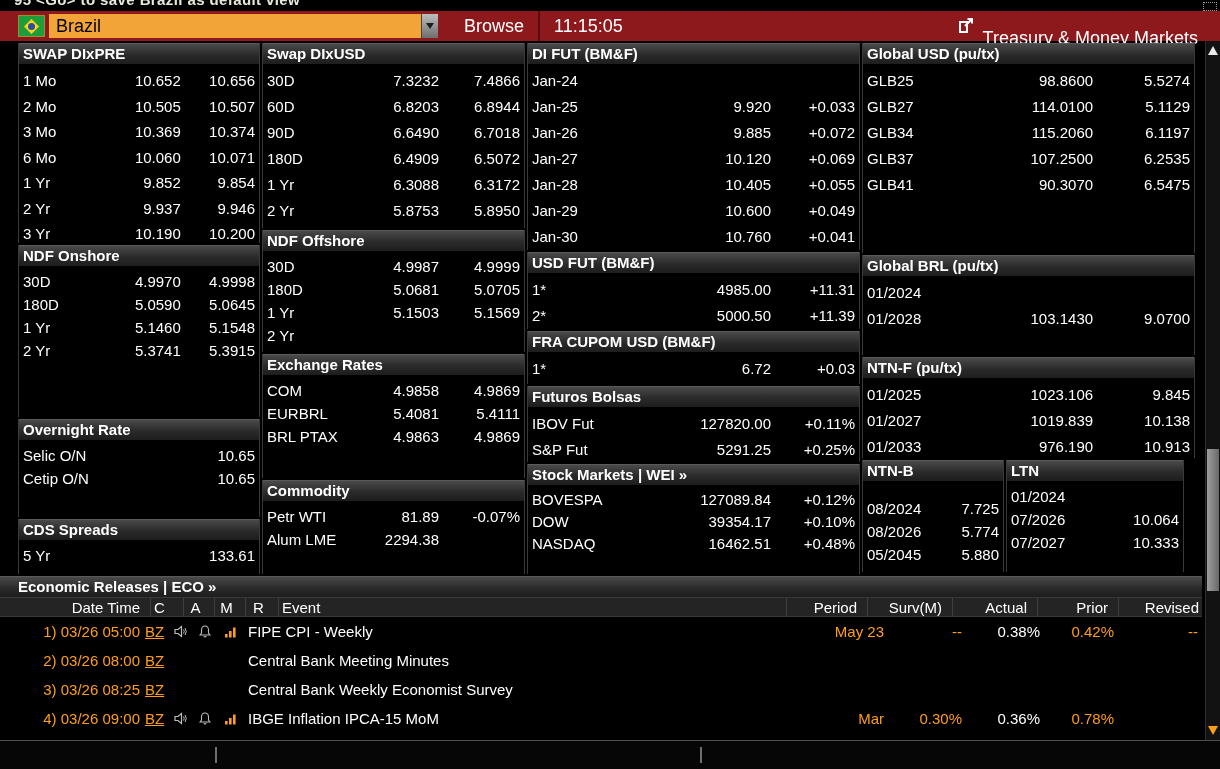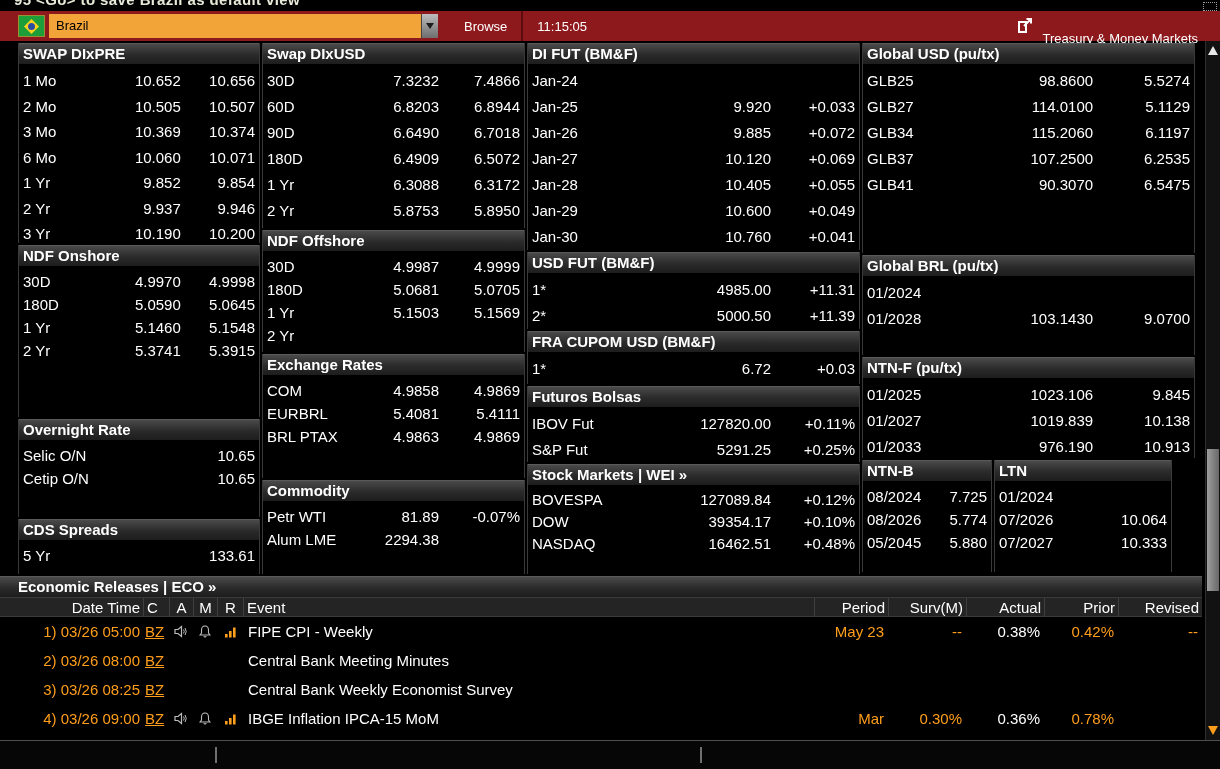--- a/index.html
+++ b/index.html
@@ -6,21 +6,21 @@
   html,body { width:1220px; height:769px; background:#000; overflow:hidden;
     font-family:"Liberation Sans", sans-serif; }
   
   #topstrip { position:relative; height:11px; background:#000; overflow:hidden; }
   #topstrip .msg { position:absolute; left:14px; top:-9px; font-size:15px; font-weight:bold;
     color:#e9e9da; letter-spacing:.4px; white-space:nowrap; }
   #topstrip .winicon { position:absolute; right:3px; top:2px; width:14px; height:9px;
     border:1px dotted #9a9a9a; }
   
   #redbar { height:30px; background:#8e191d; display:flex; align-items:center;
-    color:#fff; font-size:13px; }
+    color:#fff; font-size:18px; }
   .flagbtn { margin-left:18px; width:27px; height:22px; background:#1e9e38;
     border:1px solid #9b8e35; position:relative; flex:none; }
   .flag-diamond { position:absolute; left:5px; top:3px; width:15px; height:15px;
     background:#ffd21c; clip-path:polygon(50% 0,100% 50%,50% 100%,0 50%); }
   .flag-circle { position:absolute; left:9px; top:7px; width:7px; height:7px;
     border-radius:50%; background:#2a4fa2; }
   .secinput { margin-left:4px; width:372px; height:24px; background:#f2a438;
     color:#000; line-height:24px; padding:0 7px; overflow:hidden; white-space:nowrap; }
   .dropbtn { width:17px; height:24px; background:linear-gradient(#bdbdbd,#6e6e6e);
     display:flex; align-items:center; justify-content:center; border-left:1px solid #444; }
@@ -47,29 +47,29 @@
   .rows-26 .qrow { height:26px; line-height:26px; }
   .rows-22 .qrow { height:22px; line-height:22px; }
   .cells-3 { grid-template-columns:33% 1fr 32%; }
   .colC .cells-3 { grid-template-columns:28% 1fr 26%; }
   .colD .cells-3 { grid-template-columns:28% 1fr 30%; }
   .cells-2 { grid-template-columns:55% 1fr; }
   .qcell { overflow:hidden; white-space:nowrap; }
   .qcell.c1, .qcell.c2 { text-align:right; }
   .qcell.hl { color:#ff9e1b; }
   .minirow { display:flex; gap:2px; }
-  .mini-b { width:130px; } .mini-l { width:178px; }
+  .mini-b { width:142px;gap:12px; } .mini-l { width:178px; }
   
   #eco-title { margin-top:2px; width:1202px; height:21px; padding-left:18px; line-height:20px;
     font-size:15px; font-weight:bold; color:#fff; border-top:1px solid #5a5a5a;
     background:linear-gradient(180deg,#4a4a4a 0%,#2a2a2a 55%,#1d1d1d 100%); }
   .ecogrid { display:grid; width:1202px;
     grid-template-columns:143px 26px 24px 24px 26px 1fr 74px 78px 78px 74px 84px; }
   #eco-head { height:20px; line-height:20px; background:#242424; font-size:15px; color:#fff;
-    border-top:1px solid #3a3a3a; border-bottom:1px solid #3a3a3a; }
+    border-top:1px solid #3a3a3a; border-bottom:1px solid #3a3a3a;gap:7px; }
   #eco-head > div { border-left:1px solid #3f3f3f; padding:0 3px; overflow:hidden; }
   #eco-head > div:first-child { border-left:none; }
   .h-right { text-align:right; } .h-center { text-align:center; }
   .eco-row { height:29px; line-height:29px; font-size:15px; }
   .eco-row > * { overflow:hidden; white-space:nowrap; }
   .e-datetime { color:#ff9e1b; text-align:right; padding-right:3px; }
   .e-c { color:#ff9e1b; padding-left:2px;text-decoration:underline; }
   .e-ic { display:flex; align-items:center; justify-content:center; }
   .e-event { color:#fff; padding-left:5px; }
   .e-period,.e-surv,.e-prior,.e-revised { color:#ff9e1b; text-align:right; padding-right:4px; }

